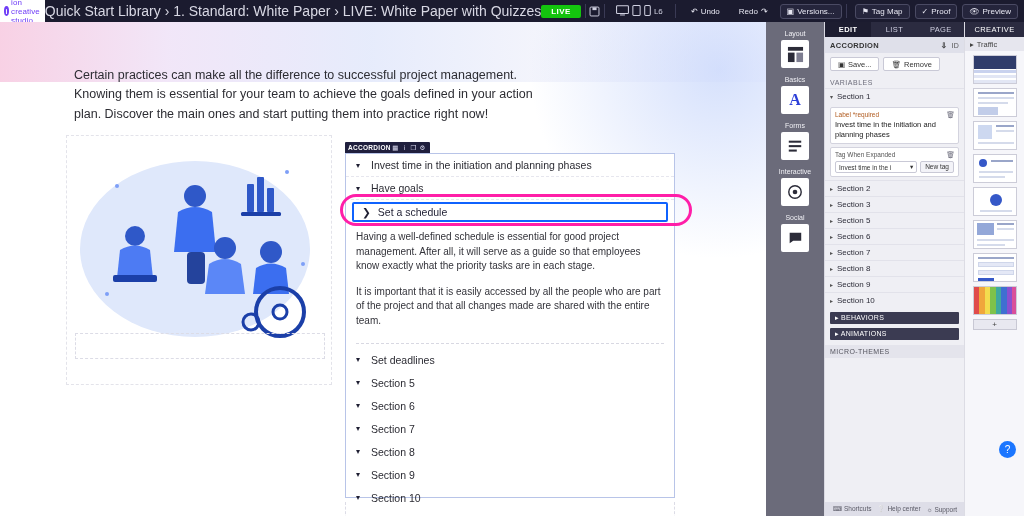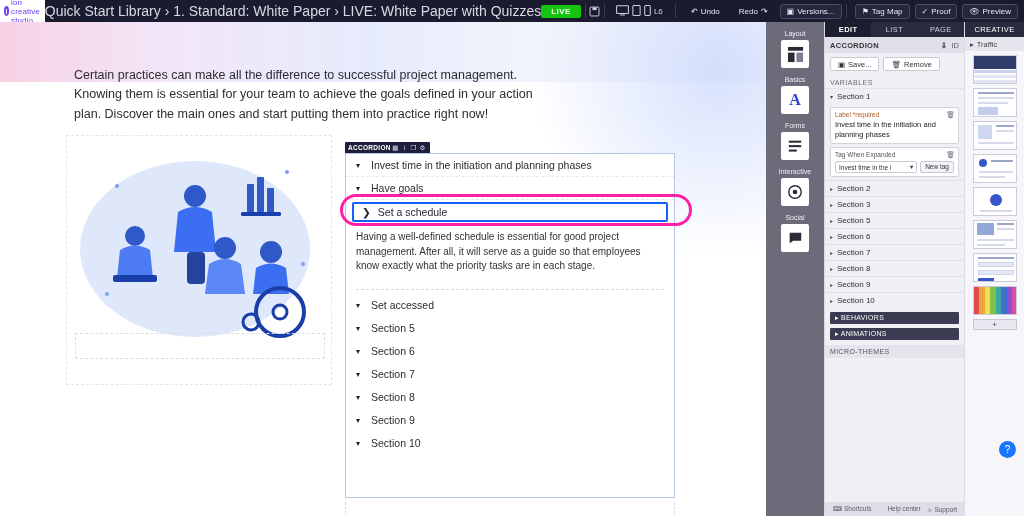--- a/index.html
+++ b/index.html
@@ -388,26 +388,27 @@
             <span>Have goals</span>
           </div>
 
           <div class="acc-sel">
             <span class="chev">❯</span>
             <span>Set a schedule</span>
           </div>
 
           <div class="acc-body">
             <p>Having a well-defined schedule is essential for good project management. After all, it will serve as a guide so that employees know exactly what the priority tasks are in each stage.</p>
+            <p>It is important that it is easily accessed by all the people who are part of the project and that all changes made are shared with the entire team.</p>
           </div>
           <div class="acc-divider"></div>
 
           <div class="acc-row plain">
             <span class="chev">▾</span>
-            <span>Set accessed</span>
+            <span>Set deadlines</span>
           </div>
           <div class="acc-row plain">
             <span class="chev">▾</span>
             <span>Section 5</span>
           </div>
           <div class="acc-row plain">
             <span class="chev">▾</span>
             <span>Section 6</span>
           </div>
           <div class="acc-row plain">

